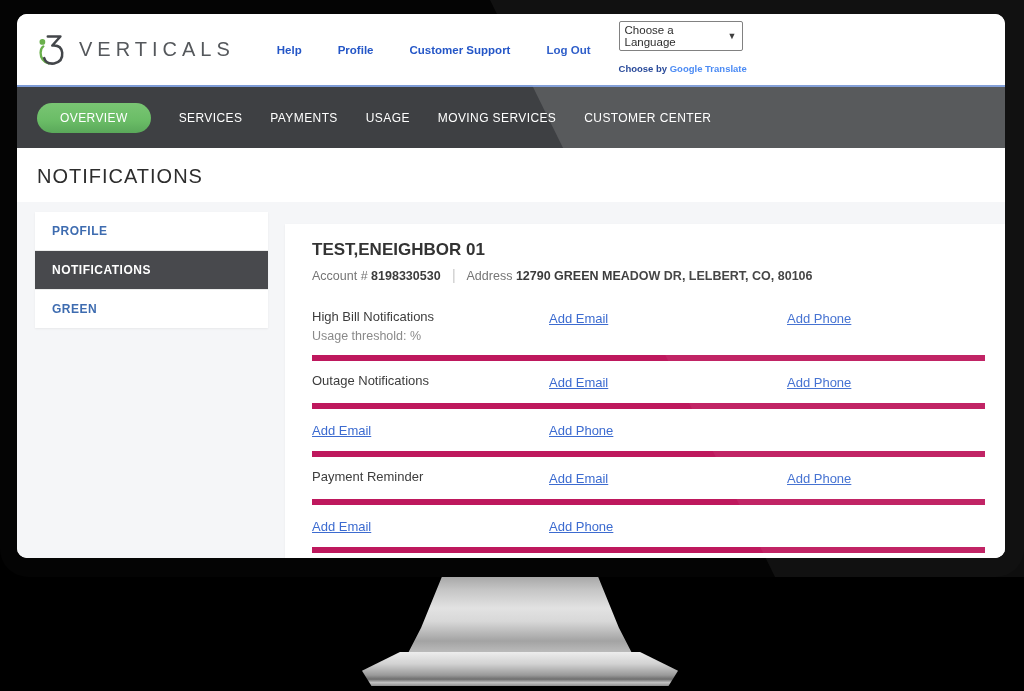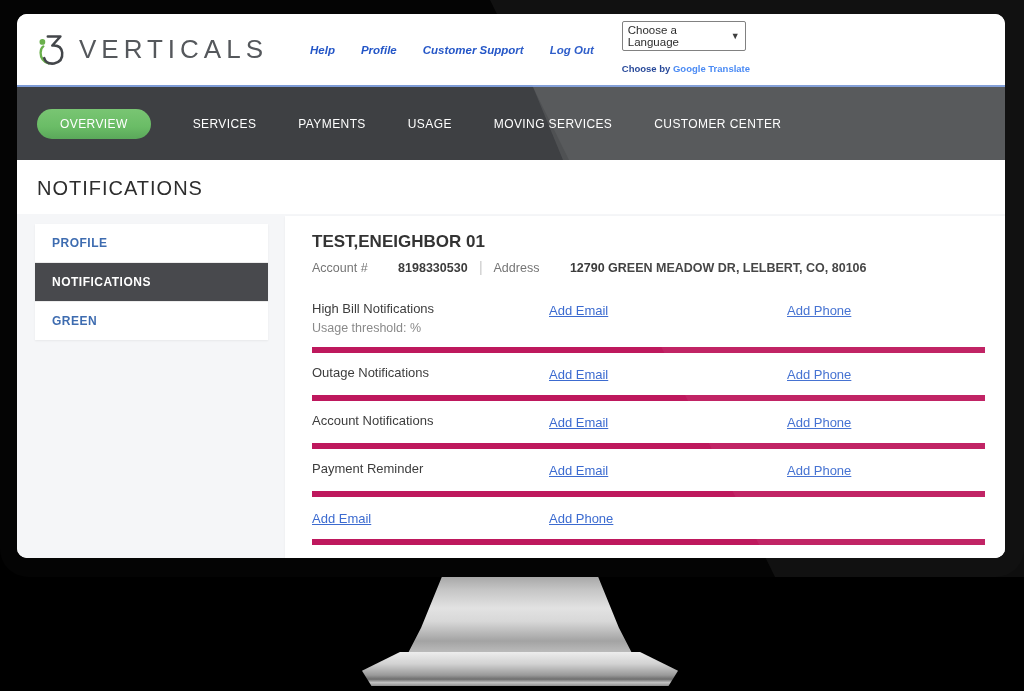--- a/index.html
+++ b/index.html
@@ -18,58 +18,58 @@
       clip-path:polygon(12% 0,88% 0,100% 55%,97% 100%,3% 100%,0 55%);}
 
   
   .screen{position:absolute;left:17px;top:14px;width:988px;height:544px;background:#fff;border-radius:10px;
           overflow:hidden;z-index:10;}
 
   
   .topbar{height:71px;display:flex;align-items:center;background:#fff;padding:0 20px;box-sizing:border-box;}
   .logo{display:flex;align-items:center;gap:6px;margin-right:42px;}
   .logo svg{display:block;}
-  .wordmark{font-size:26px;letter-spacing:5px;color:#55585c;font-weight:300;}
-  .top-links{display:flex;gap:26px;align-items:center;font-style:italic;}
+  .wordmark{font-size:20px;letter-spacing:5px;color:#55585c;font-weight:300;}
+  .top-links{display:flex;gap:36px;align-items:center;}
   .top-links a{color:#2456c7;font-size:11.5px;font-weight:bold;text-decoration:none;cursor:pointer;}
   .lang{margin-left:28px;display:flex;flex-direction:column;gap:12px;margin-top:-4px;}
   .lang-select{display:flex;align-items:center;justify-content:space-between;width:112px;border:1px solid #7a7a7a;
       border-radius:2px;background:#fff;font-size:11.5px;color:#1c1c1c;padding:2px 5px;cursor:pointer;}
   .lang-select .caret{font-size:9px;color:#333;margin-left:6px;}
   .powered{font-size:9.5px;}
   .powered .p1{color:#1c3f94;font-weight:bold;}
   .powered .p2{color:#4285f4;font-weight:bold;}
 
   
   .blue-line{height:2px;background:#7d9bd6;}
-  .mainnav{position:relative;height:73px;background:#3e4043;display:flex;align-items:center;padding:0 20px;
-           box-sizing:border-box;gap:42px;overflow:hidden;}
+  .mainnav{position:relative;height:61px;background:#3e4043;display:flex;align-items:center;padding:0 20px;
+           box-sizing:border-box;gap:28px;overflow:hidden;}
   .mainnav::after{content:"";position:absolute;inset:0;background:rgba(255,255,255,0.09);
            clip-path:polygon(516px 0,100% 0,100% 100%,546px 100%);pointer-events:none;}
   .nav-item{color:#fff;font-size:12px;letter-spacing:0.4px;cursor:pointer;white-space:nowrap;z-index:2;}
   .nav-item.active{background:linear-gradient(180deg,#79c573 0%,#6abc66 60%,#5aa85a 100%);
       border-radius:16px;padding:8px 23px;}
 
   
   .title-band{background:#fff;padding:17px 20px 14px 20px;}
   .page-title{margin:0;font-size:20px;font-weight:400;letter-spacing:1px;color:#2d2d2d;}
 
   
   .content{background:#f5f6f8;height:358px;position:relative;box-sizing:border-box;}
   .sidebar-card{position:absolute;left:18px;top:10px;width:233px;background:#fff;box-shadow:0 1px 2px rgba(0,0,0,0.06);}
   .side-item{padding:12px 17px;font-size:12px;font-weight:bold;letter-spacing:0.5px;color:#3e6cb0;
       border-bottom:1px solid #ececec;cursor:pointer;}
   .side-item:last-child{border-bottom:none;}
   .side-item.active{background:#48494d;color:#fff;}
 
-  .main-card{position:absolute;left:268px;top:2px;width:720px;height:348px;background:#fff;
+  .main-card{position:absolute;left:268px;top:22px;width:720px;height:348px;background:#fff;
       box-shadow:0 1px 2px rgba(0,0,0,0.06);box-sizing:border-box;padding:16px 20px 0 27px;overflow:hidden;}
   .acct-name{font-size:17px;font-weight:bold;color:#333;margin:0 0 7px 0;}
   .acct-meta{font-size:12.5px;color:#757575;margin-bottom:14px;}
-  .acct-meta b{color:#3c3c3c;margin-left:27px;}
+  .acct-meta b{color:#3c3c3c;}
   .acct-meta .sep{color:#c9c9c9;margin:0 8px;font-size:14px;}
 
   .rows{}
   .row{display:grid;grid-template-columns:237px 238px 1fr;align-items:start;
        border-bottom:6px solid #be185d;padding:12px 0 12px 0;}
   .row:last-child{border-bottom:none;}
   .row-label{font-size:13px;color:#3d3d3d;}
   .row-sub{font-size:12.5px;color:#8a8a8a;margin-top:5px;}
   .add-link{font-size:13px;color:#3c6bd0;text-decoration:underline;cursor:pointer;display:inline-block;}
 </style>
@@ -153,24 +153,20 @@
   <div class="row">
     <div>
       <div class="row-label">Outage Notifications</div>
 
     </div>
     <div><a class="add-link">Add Email</a></div>
     <div><a class="add-link">Add Phone</a></div>
   </div>
 
   <div class="row">
-    <div>
-      <div class="row-label">Account Notifications</div>
-
-    </div>
     <div><a class="add-link">Add Email</a></div>
     <div><a class="add-link">Add Phone</a></div>
   </div>
 
   <div class="row">
     <div>
       <div class="row-label">Payment Reminder</div>
 
     </div>
     <div><a class="add-link">Add Email</a></div>

